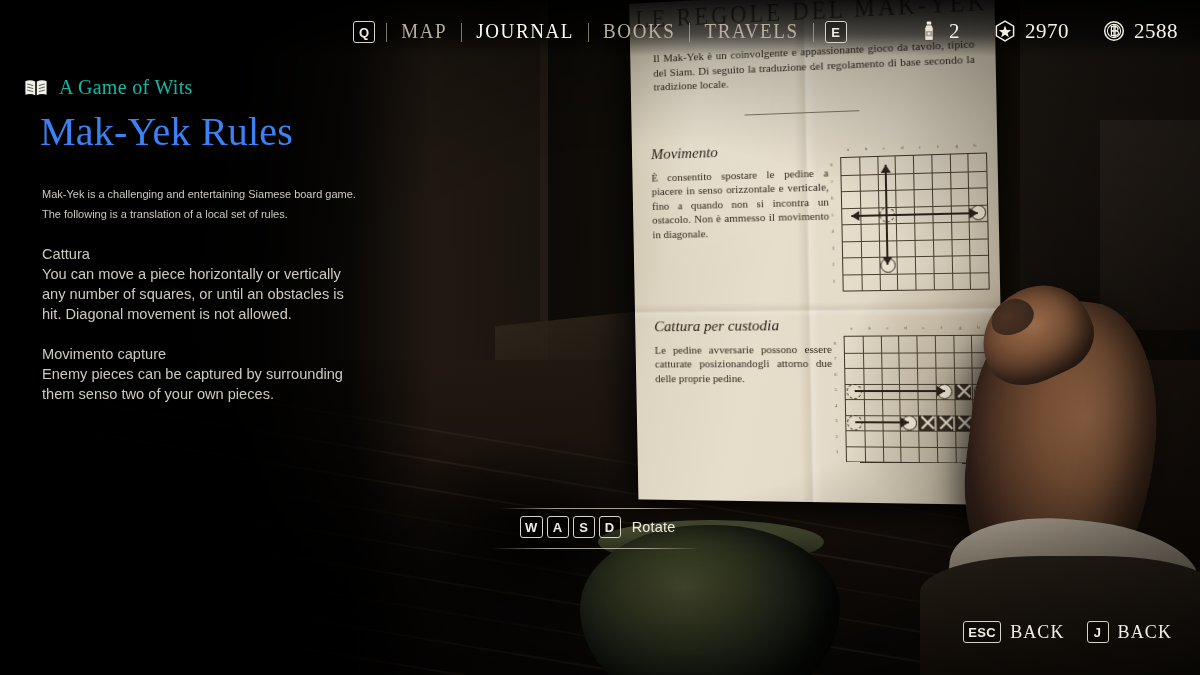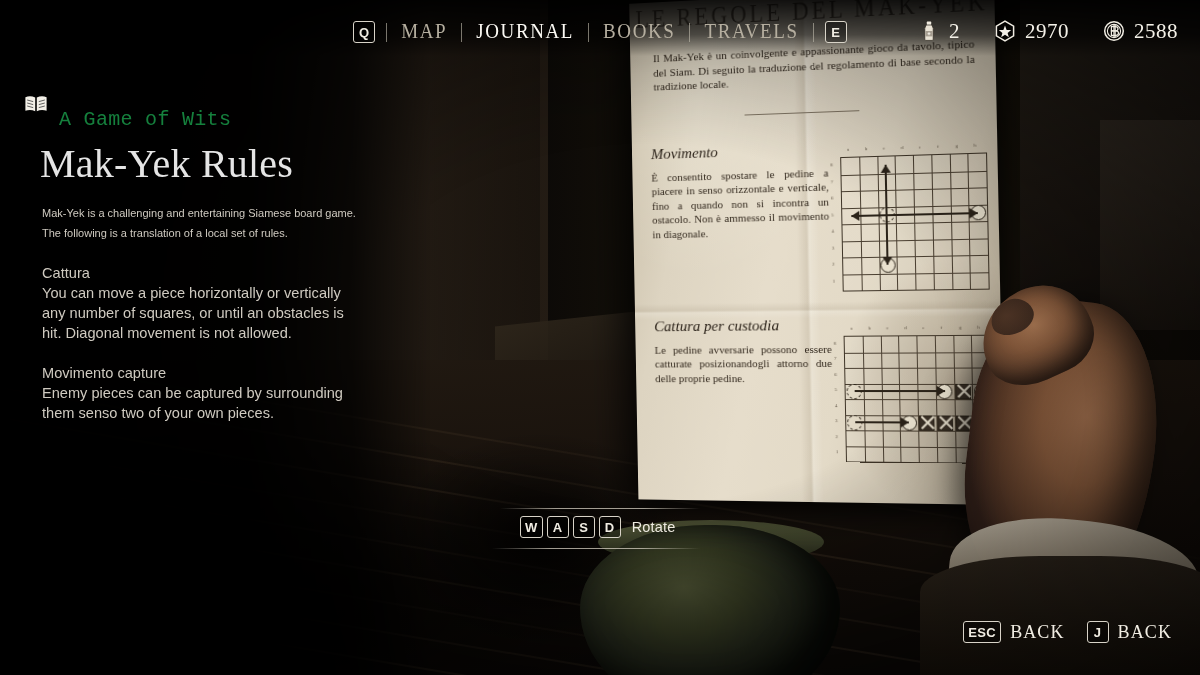--- a/index.html
+++ b/index.html
@@ -225,27 +225,27 @@
 
   
   .left-scrim {
     position:absolute; left:0; top:0; width:430px; height:675px;
     background:linear-gradient(90deg, rgba(0,0,0,.97) 0%, rgba(0,0,0,.95) 58%, rgba(0,0,0,.72) 82%, rgba(0,0,0,0) 100%);
   }
   #info-panel { position:absolute; left:24px; top:76px; width:360px; color:#e9e5dc; }
   .eyebrow { display:flex; align-items:center; gap:11px; margin-bottom:10px; }
   .book-icon { width:24px; height:18px; position:relative; flex:0 0 auto; }
   .eyebrow-text {
-    font-family:Liberation Mono, monospace;
-    font-size:20px; color:#15803d; letter-spacing:.3px;margin-top:32px;
+    font-family:Liberation Serif, serif;
+    font-size:20px; color:#14b8a6; letter-spacing:.3px;
   }
   .big-title {
     font-family:"Liberation Serif", serif;
     font-size:40px; line-height:46px; font-weight:400;
-    color:#e5e5e5; margin:2px 0 16px 16px; letter-spacing:.2px;
+    color:#3b82f6; margin:2px 0 29px 16px; letter-spacing:.2px;
   }
   .lead {
     margin-left:18px; width:322px;
     font-size:11px; line-height:20px; color:#cfcac0;
   }
   .sec-block { margin-left:18px; width:322px; margin-top:20px; }
   .sec-title { font-size:14.6px; line-height:20px; color:#cfcac0; }
   .sec-text  { font-size:14.6px; line-height:20px; color:#cfcac0; }
 
   

